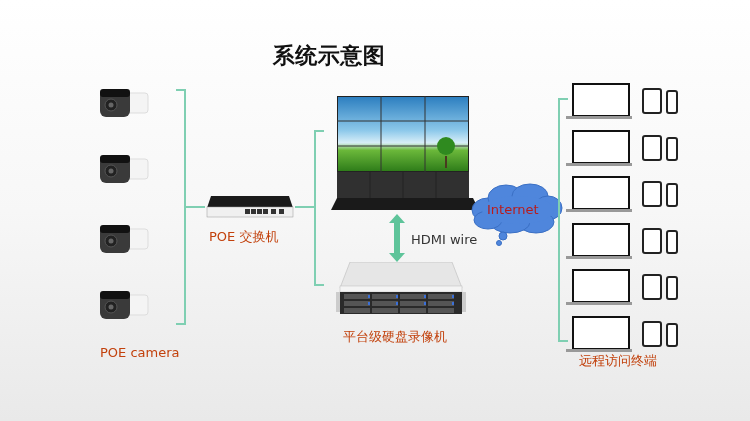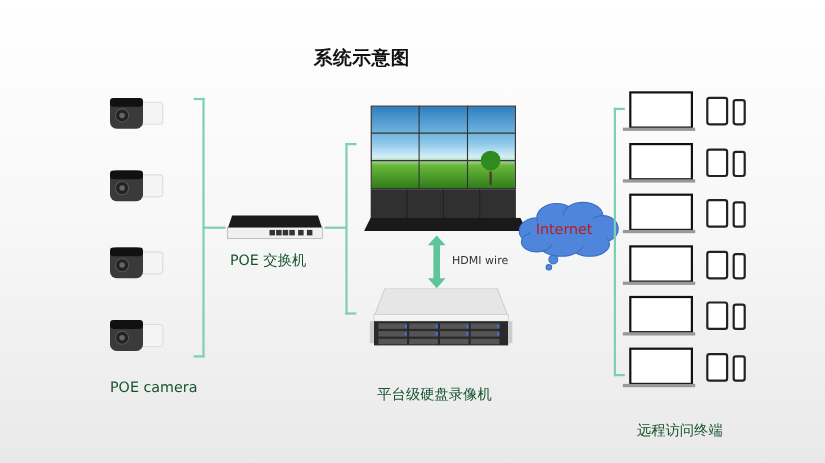--- a/index.html
+++ b/index.html
@@ -1,23 +1,23 @@
 <!DOCTYPE html>
 <html><head>
 <meta charset="utf-8">
 <style>
   html,body{margin:0;padding:0;}
   body{width:750px;height:421px;overflow:hidden;position:relative;
     background:linear-gradient(180deg,#ffffff 0%,#f7f7f7 50%,#e9e9e9 100%);
     font-family:"Liberation Sans","DejaVu Sans",sans-serif;color:#222;}
   .abs{position:absolute;}
-  .title{left:0;width:658px;top:41px;text-align:center;font-size:17px;font-weight:bold;
+  .title{left:0;width:658px;top:41px;text-align:center;font-size:22px;font-weight:bold;
     font-family:"DejaVu Sans",sans-serif;letter-spacing:0.5px;color:#111;}
-  .label{font-size:13px;color:#14532d;white-space:nowrap;font-family:"DejaVu Sans","Liberation Sans",sans-serif;}
-  .small{font-size:10px;color:#333;}
+  .label{font-size:13px;color:#c2410c;white-space:nowrap;font-family:"DejaVu Sans","Liberation Sans",sans-serif;}
+  .small{font-size:13px;color:#333;}
   .bracket{border:2px solid #7fcfb2;border-right:none;}
   .bracket-r{border:2px solid #7fcfb2;border-left:none;}
   .hline{height:2px;background:#7fcfb2;}
   
   .cam{width:52px;height:36px;}
   
   .laptop{width:66px;height:40px;}
   .tablet{width:20px;height:26px;border:2px solid #222;border-radius:3px;background:#fff;box-sizing:border-box;}
   .phone{width:12px;height:24px;border:2px solid #222;border-radius:3px;background:#fff;box-sizing:border-box;}
 </style>
@@ -128,21 +128,21 @@
       <rect x="88" y="33" width="2" height="3"></rect>
       <rect x="116" y="33" width="2" height="3"></rect>
       <rect x="32" y="40" width="2" height="3"></rect>
       <rect x="60" y="40" width="2" height="3"></rect>
       <rect x="88" y="40" width="2" height="3"></rect>
       <rect x="116" y="40" width="2" height="3"></rect>
     </g>
   <rect x="0" y="30" width="4" height="20" fill="#ccc"></rect>
     <rect x="126" y="30" width="4" height="20" fill="#ccc"></rect>
 </svg>
-<div class="abs label" style="left:343px;top:350px;">平台级硬盘录像机</div>
+<div class="abs label" style="left:343px;top:328px;">平台级硬盘录像机</div>
 
 <svg class="abs" style="left:466px;top:180px;" width="100" height="70" viewBox="0 0 100 70">
   <g fill="#4f86dc" stroke="#3a6fc4" stroke-width="1">
     <ellipse cx="22" cy="30" rx="16" ry="12"></ellipse>
     <ellipse cx="40" cy="18" rx="18" ry="13"></ellipse>
     <ellipse cx="64" cy="16" rx="18" ry="12"></ellipse>
     <ellipse cx="82" cy="28" rx="14" ry="12"></ellipse>
     <ellipse cx="70" cy="42" rx="18" ry="11"></ellipse>
     <ellipse cx="44" cy="42" rx="20" ry="11"></ellipse>
     <ellipse cx="22" cy="40" rx="14" ry="9"></ellipse>
@@ -199,13 +199,13 @@
   </div>
   <div class="abs" style="left:0;top:233px;width:120px;height:40px;">
     <svg class="abs laptop" style="left:0;top:0" viewBox="0 0 66 40">
         <rect x="7" y="2" width="56" height="32" fill="#fff" stroke="#111" stroke-width="2"></rect>
         <rect x="0" y="34" width="70" height="3" fill="#999"></rect>
       </svg>
     <div class="abs tablet" style="left:76px;top:6px"></div>
     <div class="abs phone" style="left:100px;top:8px"></div>
   </div>
 </div>
-<div class="abs label" style="left:579px;top:382px;">远程访问终端</div>
+<div class="abs label" style="left:579px;top:352px;">远程访问终端</div>
 
 </body></html>

